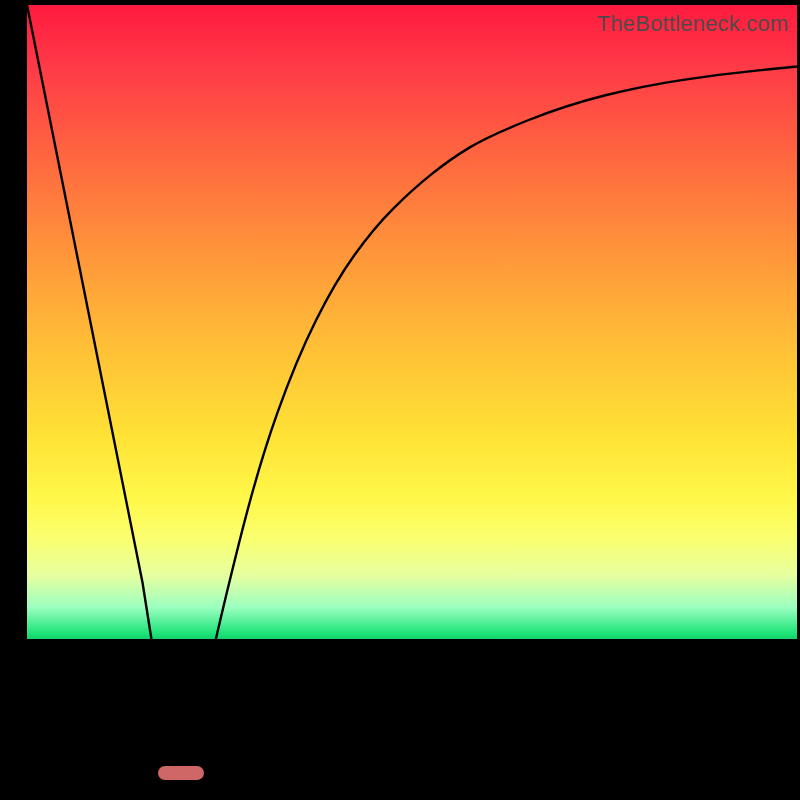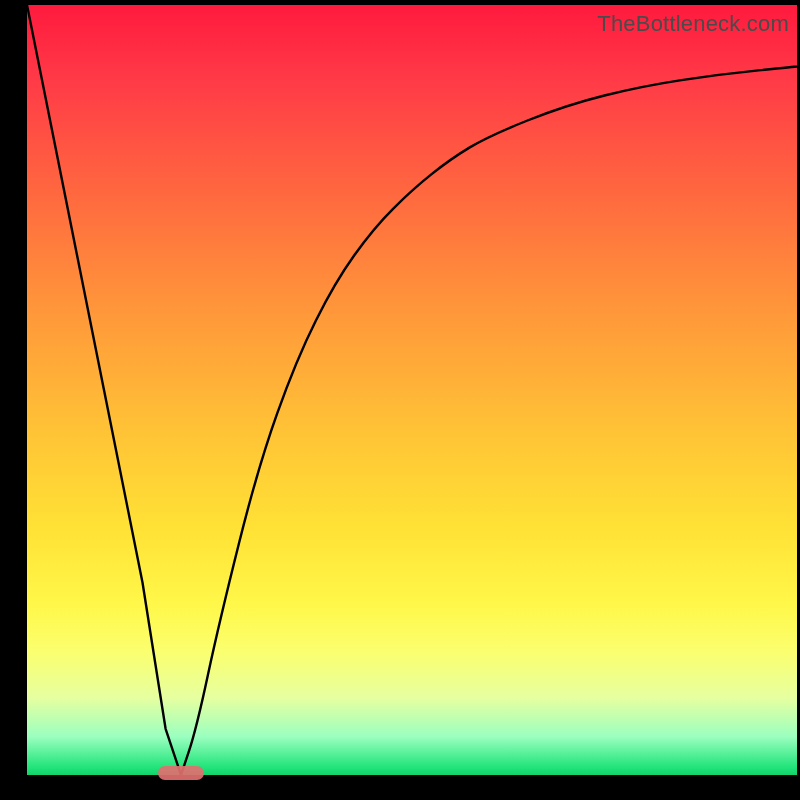--- a/index.html
+++ b/index.html
@@ -15,21 +15,21 @@
     position: absolute;
     left: 0; top: 0;
     width: 800px; height: 800px;
     background: #000;
   }
   .plot {
     position: absolute;
     left: 27px;
     top: 5px;
     width: 770px;
-    height: 770px;
+    height: 634px;
     
     background: linear-gradient(to bottom,
       #ff1a3e 0%,
       #ff3b47 10%,
       #ff6a3f 25%,
       #ff983a 40%,
       #ffc236 55%,
       #ffe235 68%,
       #fff84a 78%,
       #fbff6f 84%,

